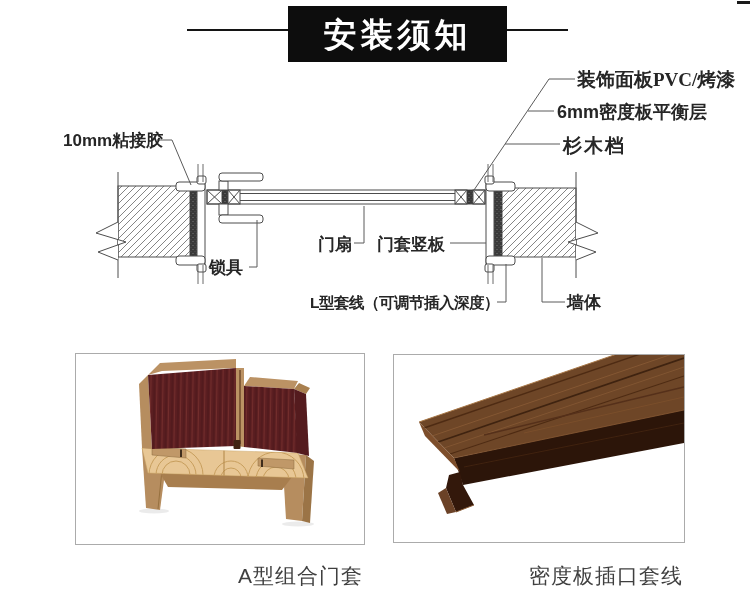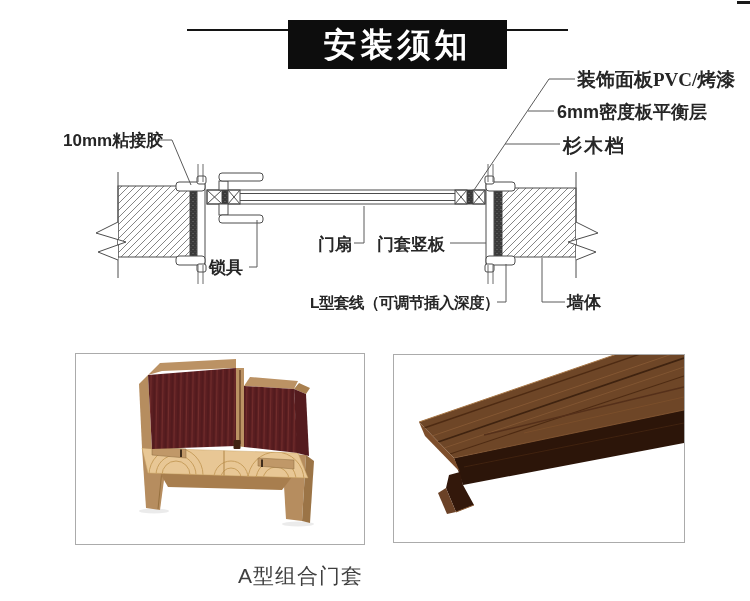--- a/index.html
+++ b/index.html
@@ -1,19 +1,19 @@
 <!DOCTYPE html>
 <html><head>
 <meta charset="utf-8">
 <style>
   html,body{margin:0;padding:0;background:#ffffff;}
   .stage{position:relative;width:750px;height:601px;background:#fff;overflow:hidden;
          font-family:"Liberation Sans","DejaVu Sans",sans-serif;}
   
-  .banner{position:absolute;left:288px;top:20px;width:219px;height:49px;background:#0d0d0d;
+  .banner{position:absolute;left:288px;top:6px;width:219px;height:56px;background:#0d0d0d;
           display:flex;align-items:center;justify-content:center;}
   .banner span{color:#ffffff;font-size:33px;font-weight:bold;letter-spacing:4px;line-height:1;}
   .banner-line{position:absolute;height:2px;background:#141414;}
   .banner-line.left{left:187px;top:29px;width:101px;}
   .banner-line.right{left:507px;top:29px;width:61px;}
   .corner-dash{position:absolute;left:737px;top:1px;width:13px;height:3px;background:#1a1a1a;}
   
   .diagram{position:absolute;left:0;top:0;width:750px;height:340px;}
   .diagram text{fill:#262626;}
   .lbl{font-family:"Liberation Sans","DejaVu Sans",sans-serif;font-weight:600;font-size:17px;}
@@ -206,14 +206,15 @@
       <path d="M70,112 L290,68" stroke="#40220f" stroke-width="1"></path>
 
       <polygon points="25,67 60,103 66,117 31,81" fill="#7d4e2b"></polygon>
       <polygon points="66,117 69,130 80,150 62,157 52,133 55,120" fill="#33180b"></polygon>
       <polygon points="52,133 62,157 53,159 44,138" fill="#6b4227"></polygon>
       <path d="M62,157 L80,150" stroke="#8a5c36" stroke-width="1"></path>
     </svg>
   </div>
 
   <div class="caption left">A型组合门套</div>
+  <div class="caption right">密度板插口套线</div>
 
 </div>
 
 </body></html>

